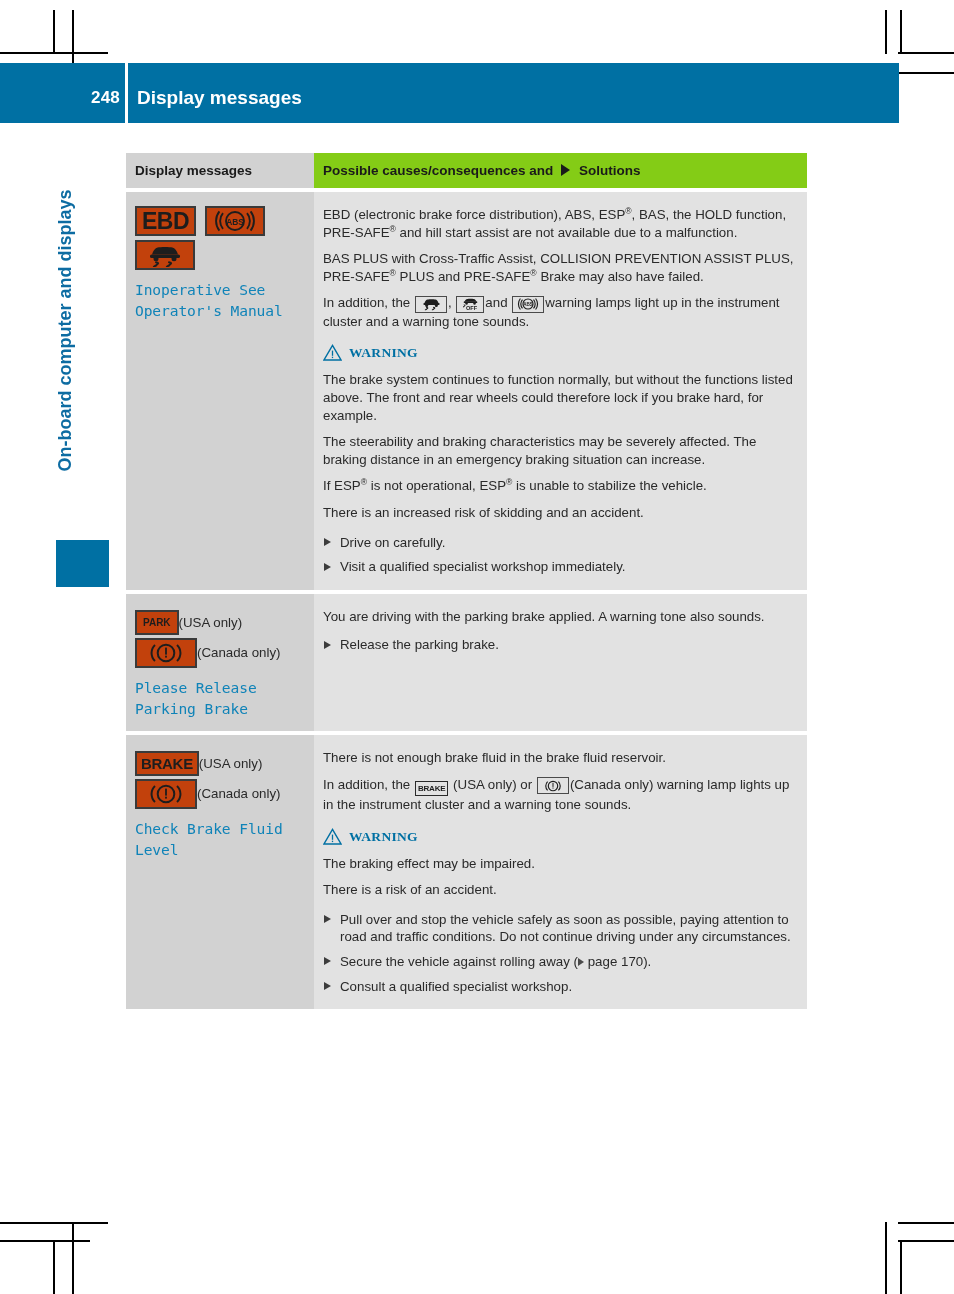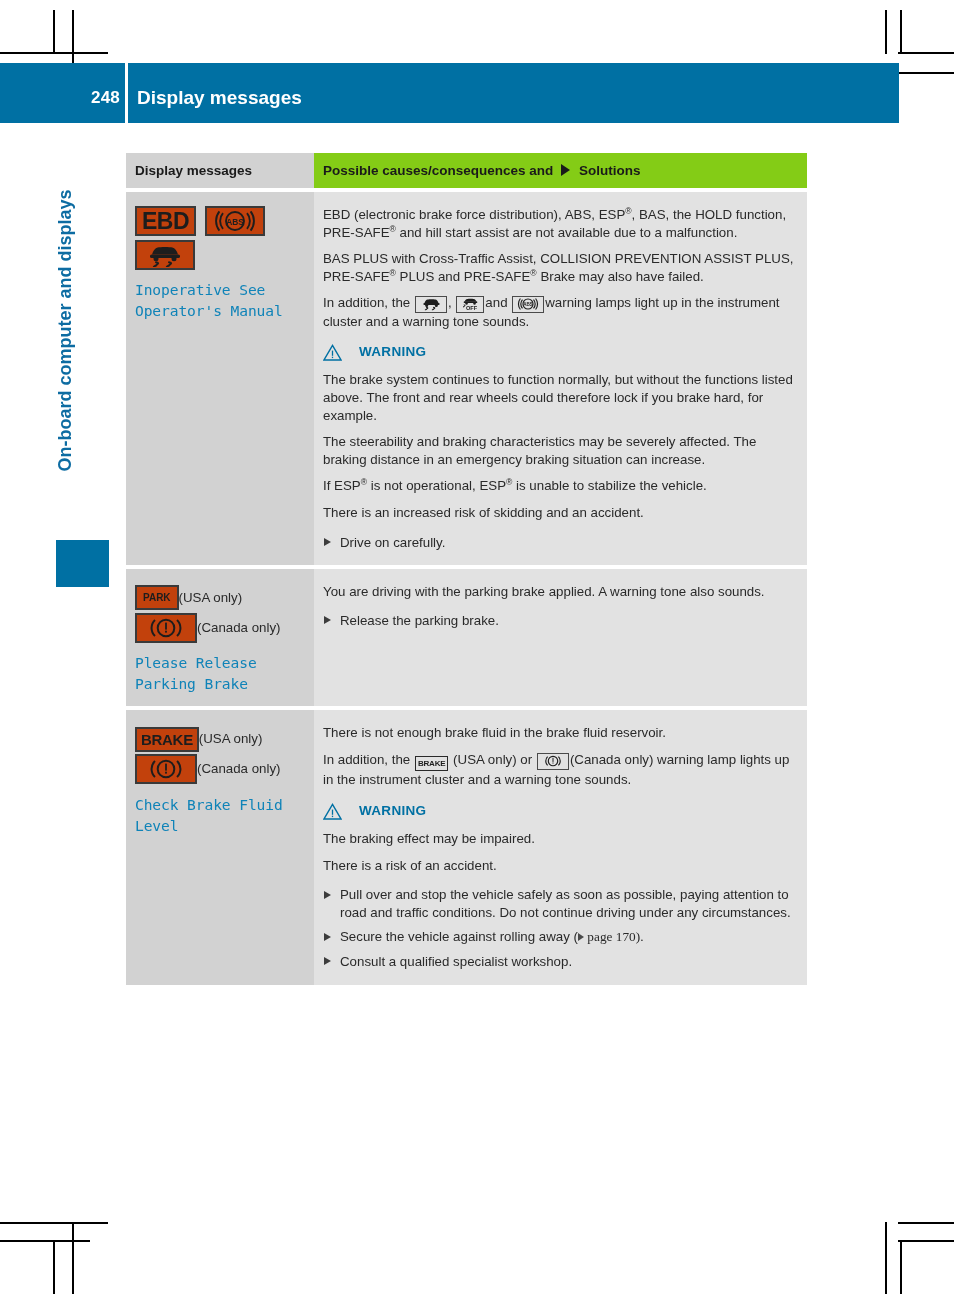--- a/index.html
+++ b/index.html
@@ -143,23 +143,24 @@
     top: 4.5px;
     width: 0; height: 0;
     border-left: 7px solid #3c3c3c;
     border-top: 4.6px solid transparent;
     border-bottom: 4.6px solid transparent;
   }
 
   
   .warn-head {
     display: flex;
-    align-items: flex-start;
-    gap: 17px;
+    align-items: flex-end;
+    gap: 7px;
     margin: 14px 0 10px 0;
+    font-family: Liberation Serif, serif;
   }
   .warn-tri svg { display: block; }
   .warn-label {
     color: #0070a3;
     font-weight: bold;
     font-size: 13.5px;
     letter-spacing: .3px;
   }
 
   
@@ -233,21 +234,21 @@
   .isym-brakeword {
     height: 15px;
     padding: 0 2px;
     font-size: 8px;
     font-weight: bold;
     letter-spacing: -0.2px;
     color: #1d1d1d;
     vertical-align: -2px;
     border: 1.5px solid #2a2a2a;
   }
-  .nowrap { white-space: nowrap; font-family: Liberation Serif, serif; }
+  .nowrap { white-space: nowrap; }
 </style>
 </head>
 <body>
 
 <div class="crop" style="left:0;top:52px;width:108px;height:2px;"></div>
 <div class="crop" style="left:0;top:72px;width:90px;height:2px;"></div>
 <div class="crop" style="left:53px;top:10px;width:2px;height:44px;"></div>
 <div class="crop" style="left:72px;top:10px;width:2px;height:54px;"></div>
 
 <div class="crop" style="left:898px;top:52px;width:56px;height:2px;"></div>
@@ -384,20 +385,21 @@
         </span>
         <span class="warn-label">WARNING</span>
       </div>
 
       <p class="t">The brake system continues to function normally, but without the functions listed above. The front and rear wheels could therefore lock if you brake hard, for example.</p>
       <p class="t">The steerability and braking characteristics may be severely affected. The braking distance in an emergency braking situation can increase.</p>
       <p class="t"><span>If ESP</span><sup>®</sup><span> is not operational, ESP</span><sup>®</sup><span> is unable to stabilize the vehicle.</span></p>
       <p class="t" style="margin-bottom:12px;">There is an increased risk of skidding and an accident.</p>
 
       <div class="bul"><span class="tri"></span><span>Drive on carefully.</span></div>
+      <div class="bul"><span class="tri"></span><span>Visit a qualified specialist workshop immediately.</span></div>
     </div>
   </div>
   <div class="row-gap"></div>
 
   <div class="trow">
     <div class="cell-left">
       <div>
         <span class="sym sym-park">PARK</span><span class="left-note">(USA only)</span>
         <span class="sym sym-canada">
           <svg width="54" height="24" viewBox="0 0 54 24">

